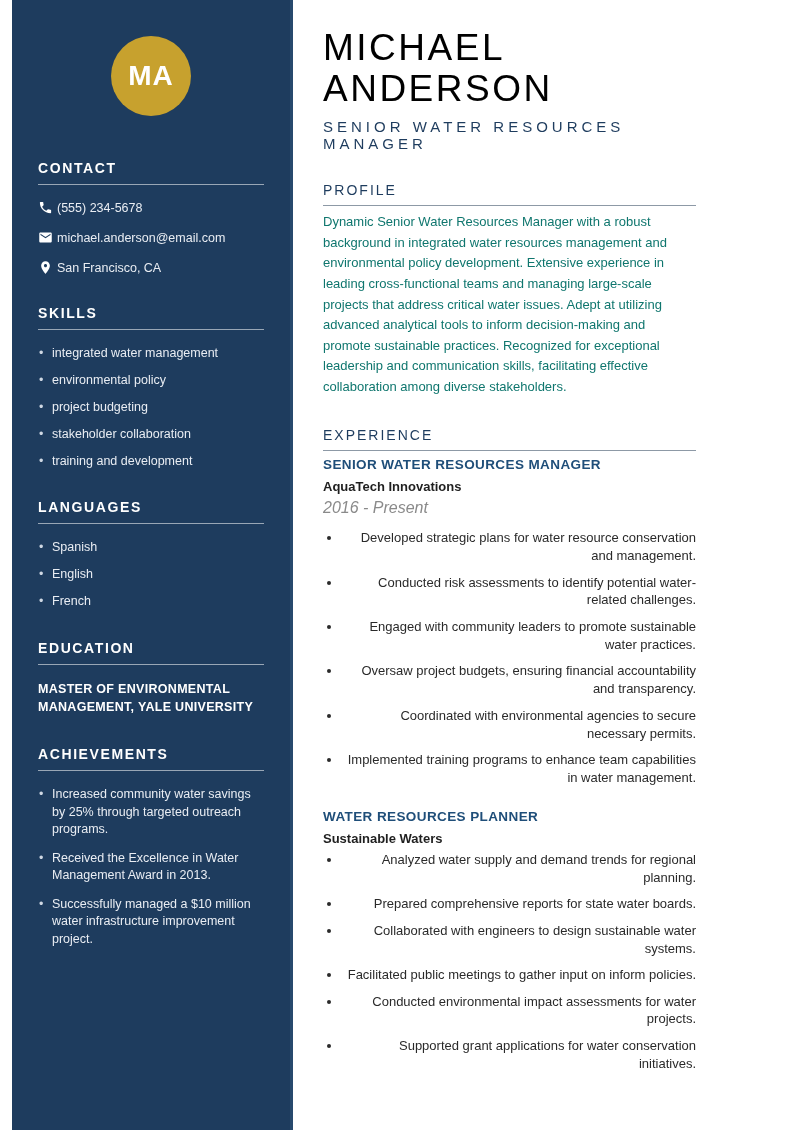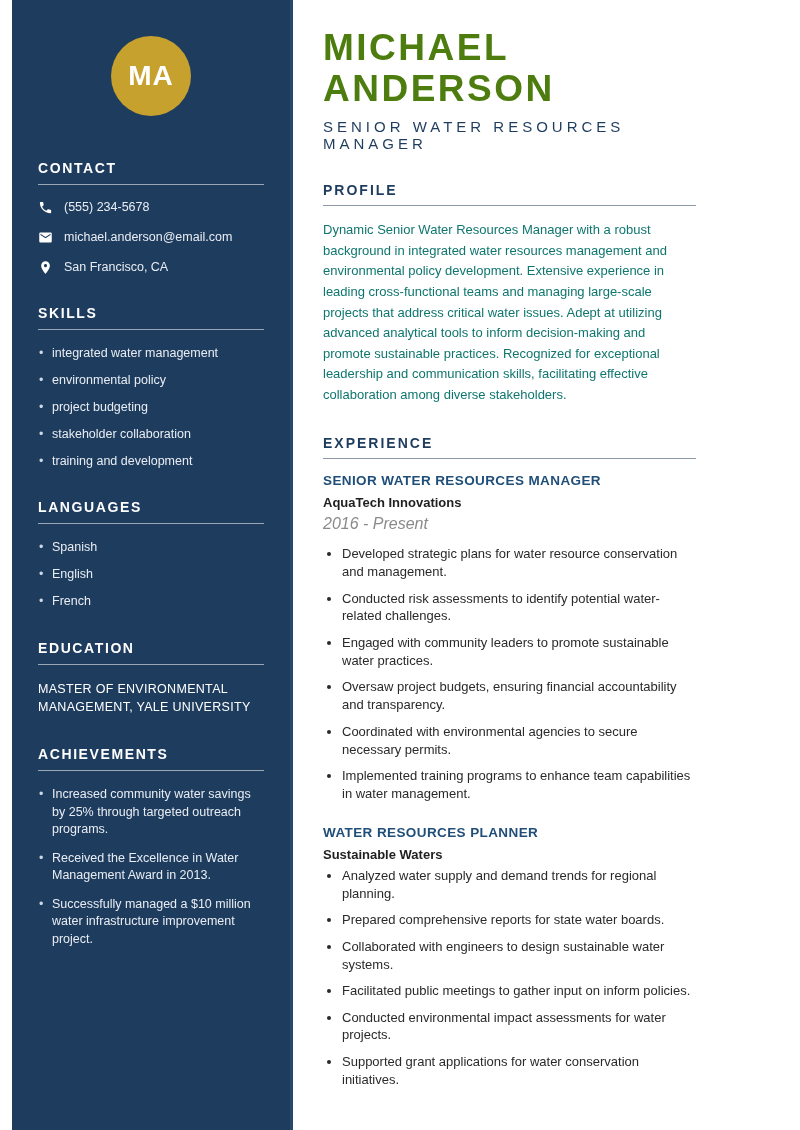--- a/index.html
+++ b/index.html
@@ -26,52 +26,52 @@
     display: flex; align-items: center; justify-content: center;
     font-size: 28px; font-weight: bold; color: #ffffff; letter-spacing: 1px;
   }
   .side-section { margin-bottom: 30px; }
   .side-heading {
     font-size: 14px; font-weight: bold; color: #ffffff;
     letter-spacing: 1.6px;
     padding-bottom: 8px; margin-bottom: 15px;
     border-bottom: 1px solid rgba(255,255,255,0.55);
   }
-  .contact-item { display: flex; gap: 11px; font-size: 12.5px; margin-bottom: 15px; }
+  .contact-item { display: flex; align-items: center; gap: 4px; font-size: 12.5px; margin-bottom: 15px; }
   .icon { width: 15px; height: 15px; fill: #ffffff; flex-shrink: 0; }
   .side-list { list-style: none; }
   .side-list li {
     position: relative; padding-left: 14px;
     font-size: 12.5px; line-height: 1.35; margin-bottom: 10px;
   }
   .side-list li::before { content: "•"; position: absolute; left: 1px; top: 0; color: #cfd8e3; }
   .side-list.achv li { margin-bottom: 11px; line-height: 1.4; }
-  .degree { font-size: 12.5px; font-weight: normal; line-height: 1.45; letter-spacing: 0.3px; color: #ffffff; }
+  .degree { font-size: 12.5px; font-weight: bold; line-height: 1.45; letter-spacing: 0.3px; color: #ffffff; }
 
   
   .main { flex: 1; padding: 28px 28px 0 30px; background: #ffffff; }
   .name {
-    font-size: 37px; font-weight: bold; color: #4d7c0f;
+    font-size: 37px; font-weight: normal; color: #000000;
     letter-spacing: 2.5px; line-height: 1.1;
   }
   .headline {
     font-size: 15px; color: #1e3c5e; letter-spacing: 4px; margin-top: 9px;
   }
   .main-heading {
-    font-size: 14px; font-weight: bold; color: #1e3c5e;
+    font-size: 14px; font-weight: normal; color: #1e3c5e;
     letter-spacing: 2px;
-    margin-top: 30px; padding-bottom: 7px; margin-bottom: 14px;
+    margin-top: 30px; padding-bottom: 7px; margin-bottom: 6px;
     border-bottom: 1px solid #8d99a6;
   }
   .profile-text { font-size: 13px; line-height: 1.58; color: #0f766e; }
   .job { margin-bottom: 22px; }
   .job-title { font-size: 13.5px; font-weight: bold; color: #1f4e79; letter-spacing: 0.4px; margin-bottom: 7px; }
   .company { font-size: 13px; font-weight: bold; color: #1f1f1f; margin-bottom: 5px; }
   .dates { font-size: 16px; font-style: italic; color: #8a8a8a; margin-bottom: 12px; }
-  .job-bullets { list-style: disc; padding-left: 19px; }
+  .job-bullets { list-style: disc; padding-left: 19px; text-align: right; }
   .job-bullets li { font-size: 13px; color: #2a2a2a; margin-bottom: 8.5px; line-height: 1.38; }
 </style>
 </head>
 <body>
 
 <div class="page">
 
   <aside class="sidebar">
 
     <div class="avatar-wrap">

